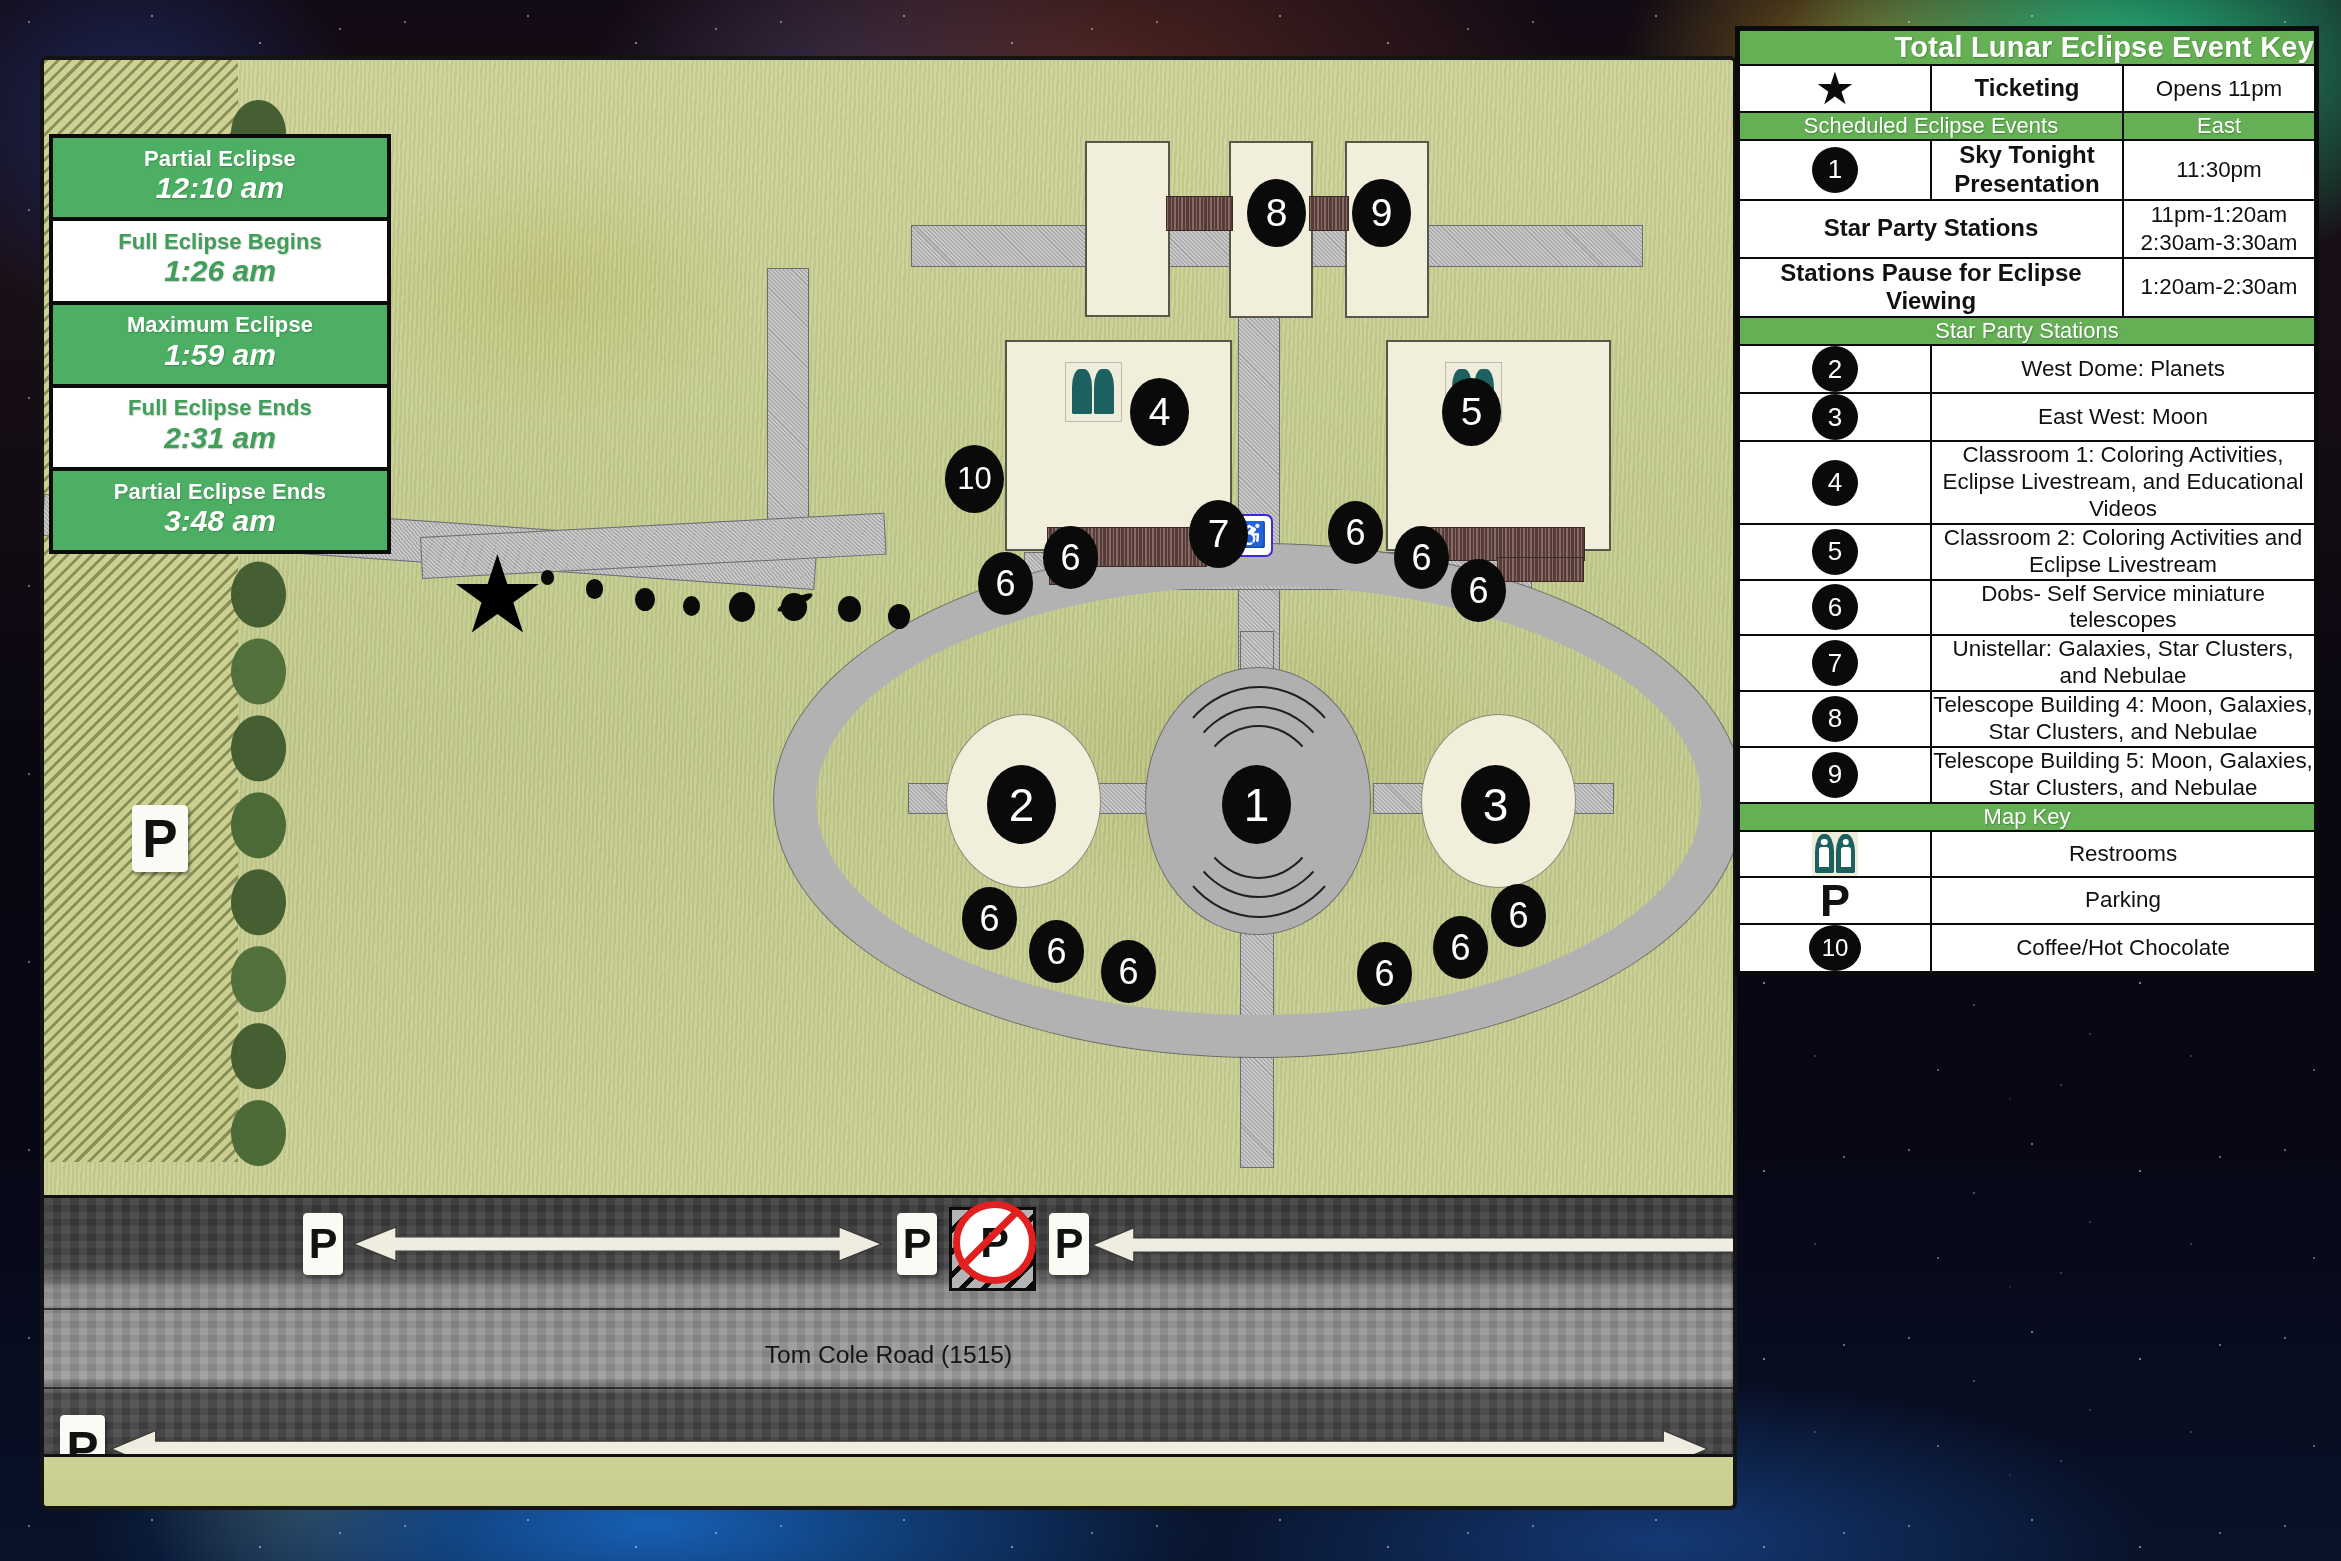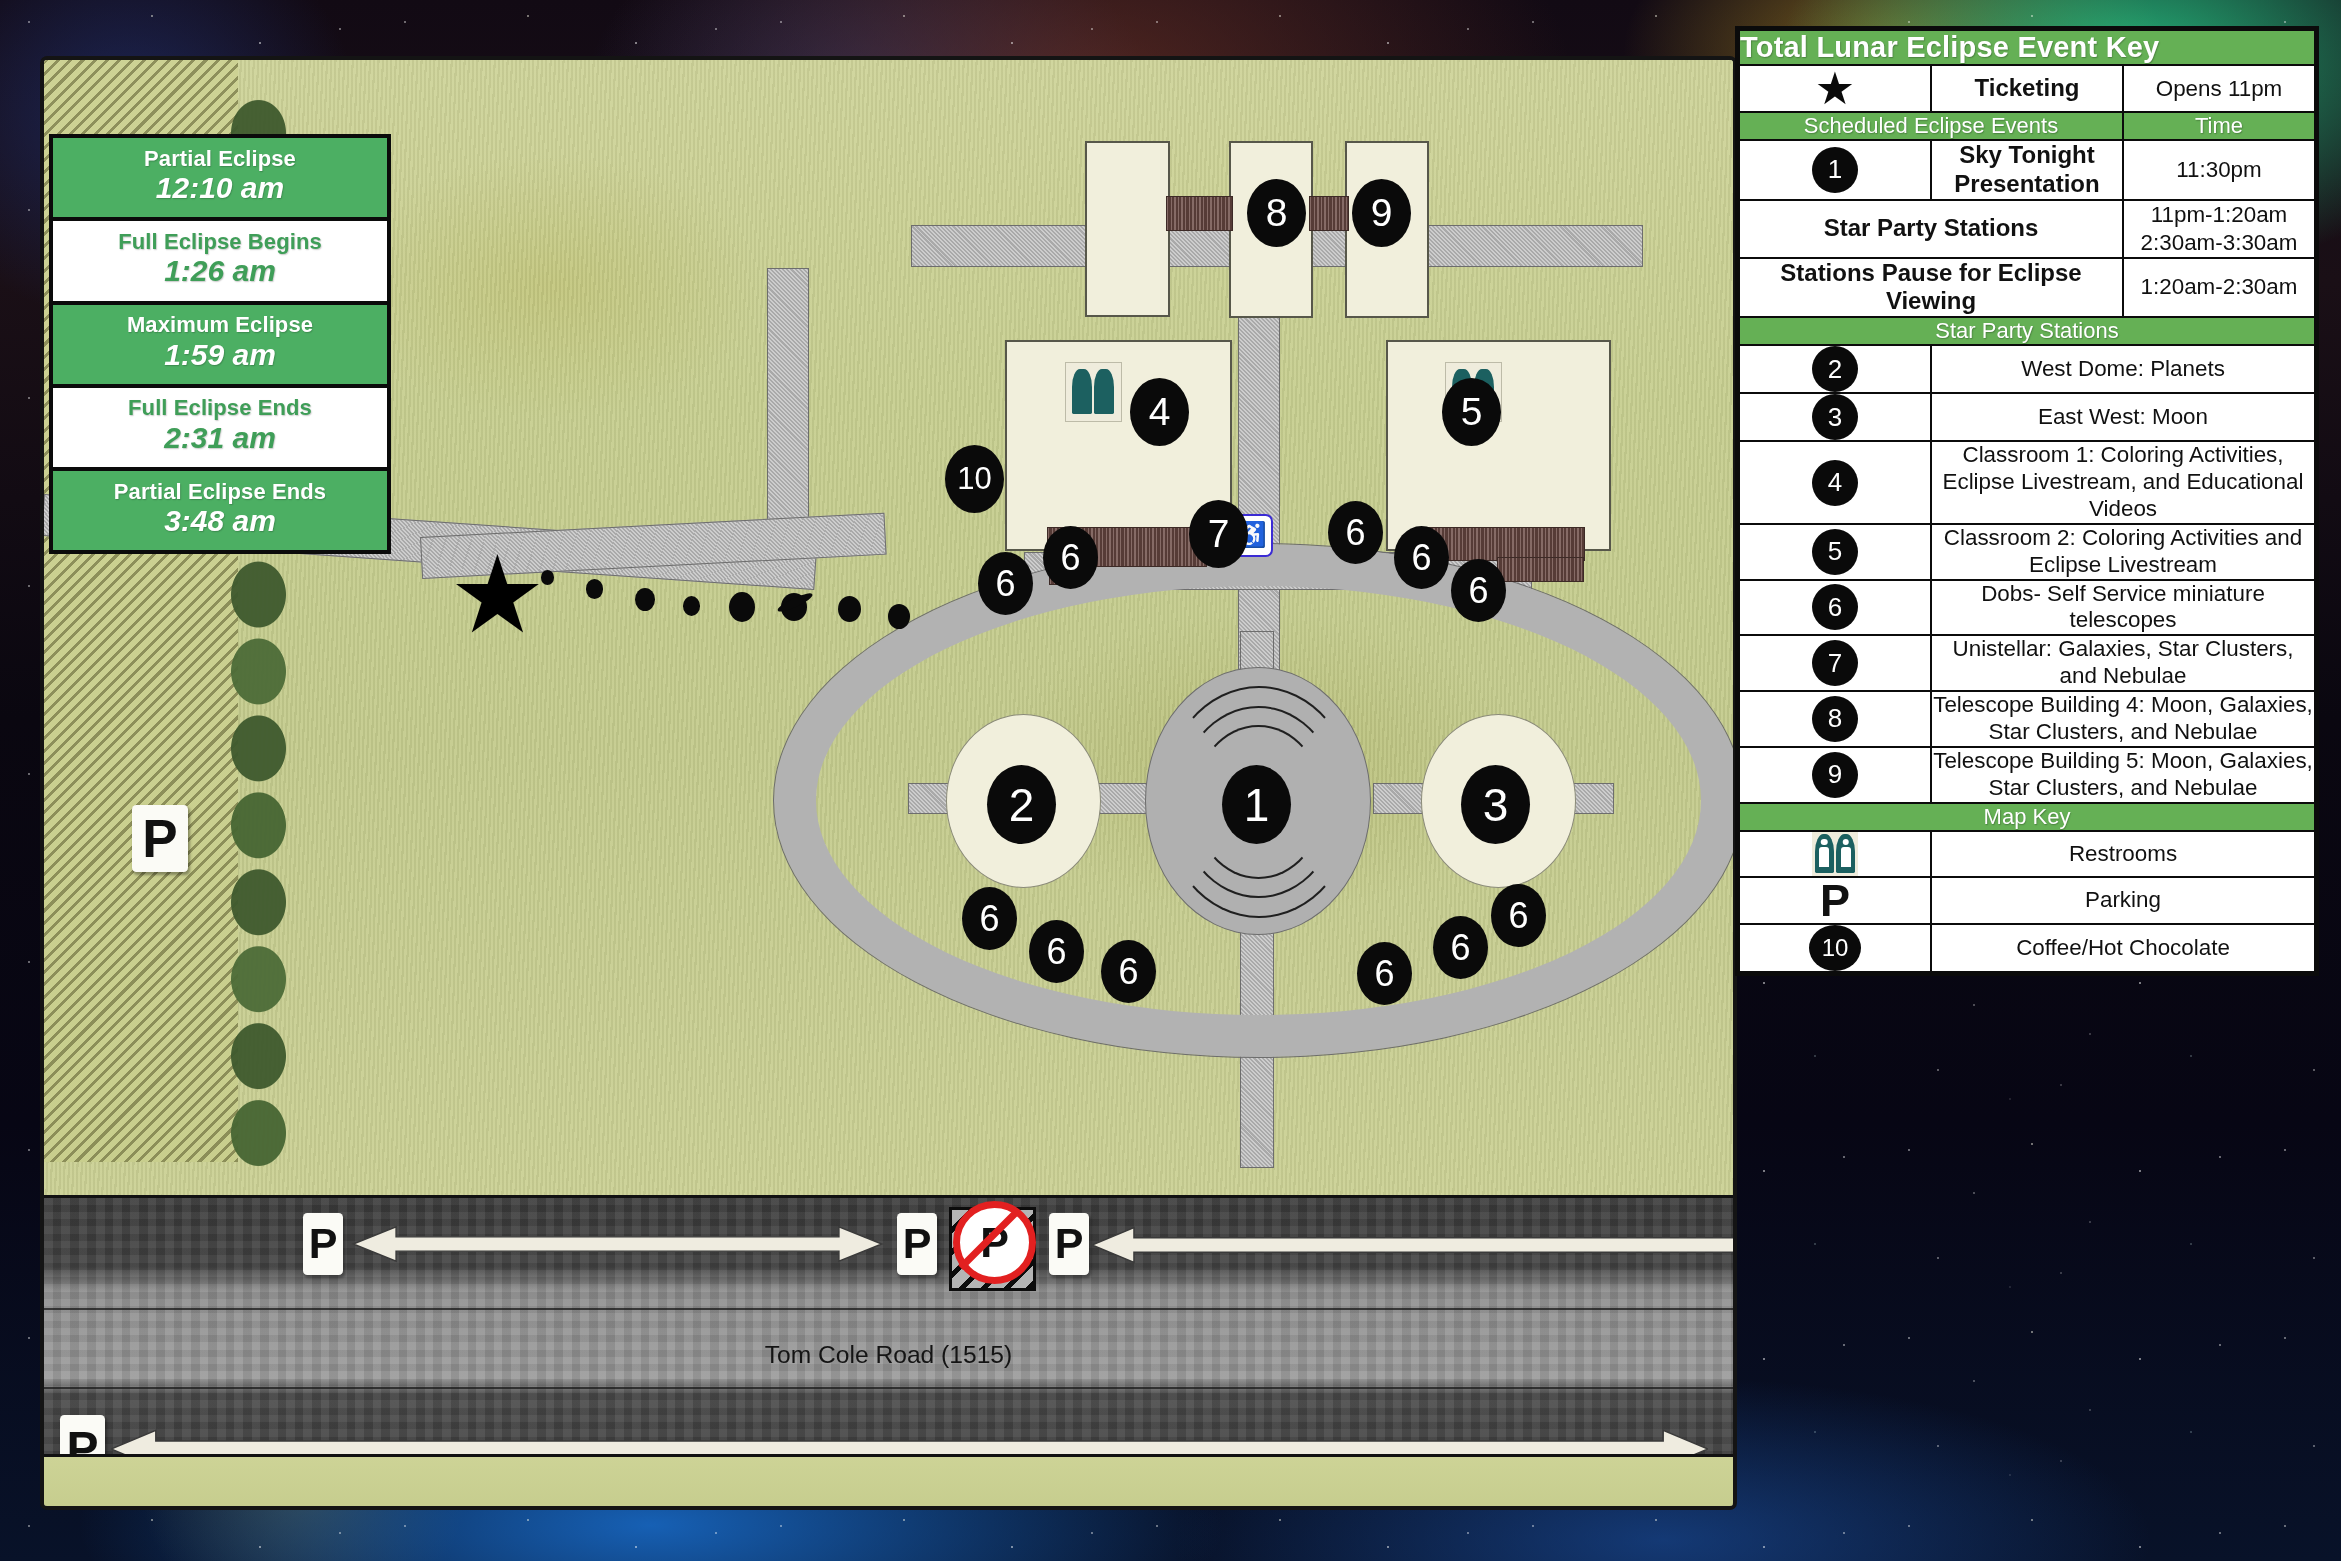--- a/index.html
+++ b/index.html
@@ -131,21 +131,21 @@
     border-radius:40% 40% 1.4px 1.4px;}
 
   
   #key{
     position:absolute;left:1735px;top:26px;width:578px;
     border:3.6px solid #0b0b0b;background:#fff;
     font-family:"Liberation Sans",sans-serif;
   }
   #key table{border-collapse:collapse;width:100%;table-layout:fixed;}
   #key td{border:2.2px solid #0b0b0b;padding:0;}
-  .hdr{background:#65b055;color:#fff;text-align:left;font-weight:700;
+  .hdr{background:#65b055;color:#fff;text-align:right;font-weight:700;
     font-size:29px;letter-spacing:0.2px;padding:11.6px 2.9px;
     text-shadow:0.7px 0.7px 1.4px rgba(0,0,0,.28);}
   .sub{background:#65b055;color:#fff;text-align:center;font-size:22px;padding:7.2px 2.9px;
     text-shadow:0.7px 0.7px 1.4px rgba(0,0,0,.28);}
   .iconcell{width:72px;text-align:center;vertical-align:middle;padding:7.2px 0;}
   .labelcell{text-align:center;vertical-align:middle;font-size:22.4px;color:#111;padding:11.6px 10px;line-height:1.2;}
   .labelcell.b{font-weight:700;font-size:24px;}
   .timecell{width:166px;text-align:center;vertical-align:middle;font-size:22.4px;color:#111;padding:10px 5.8px;line-height:1.25;}
   .numpin{display:inline-flex;align-items:center;justify-content:center;
     width:46px;height:46px;border-radius:50%;background:#0a0a0a;color:#fff;font-size:26px;}
@@ -332,21 +332,21 @@
         <tr>
           <td class="hdr" colspan="3">Total Lunar Eclipse Event Key</td>
         </tr>
         <tr>
           <td class="iconcell"><span class="starglyph">★</span></td>
           <td class="labelcell b">Ticketing</td>
           <td class="timecell">Opens 11pm</td>
         </tr>
         <tr>
           <td class="sub" colspan="2">Scheduled Eclipse Events</td>
-          <td class="sub">Time</td>
+          <td class="sub">East</td>
         </tr>
         <tr>
           <td class="iconcell"><span class="numpin">1</span></td>
           <td class="labelcell b">Sky Tonight Presentation</td>
           <td class="timecell">11:30pm</td>
         </tr>
         <tr>
           <td class="labelcell b" colspan="2">Star Party Stations</td>
           <td class="timecell">11pm-1:20am<br>2:30am-3:30am</td>
         </tr>

